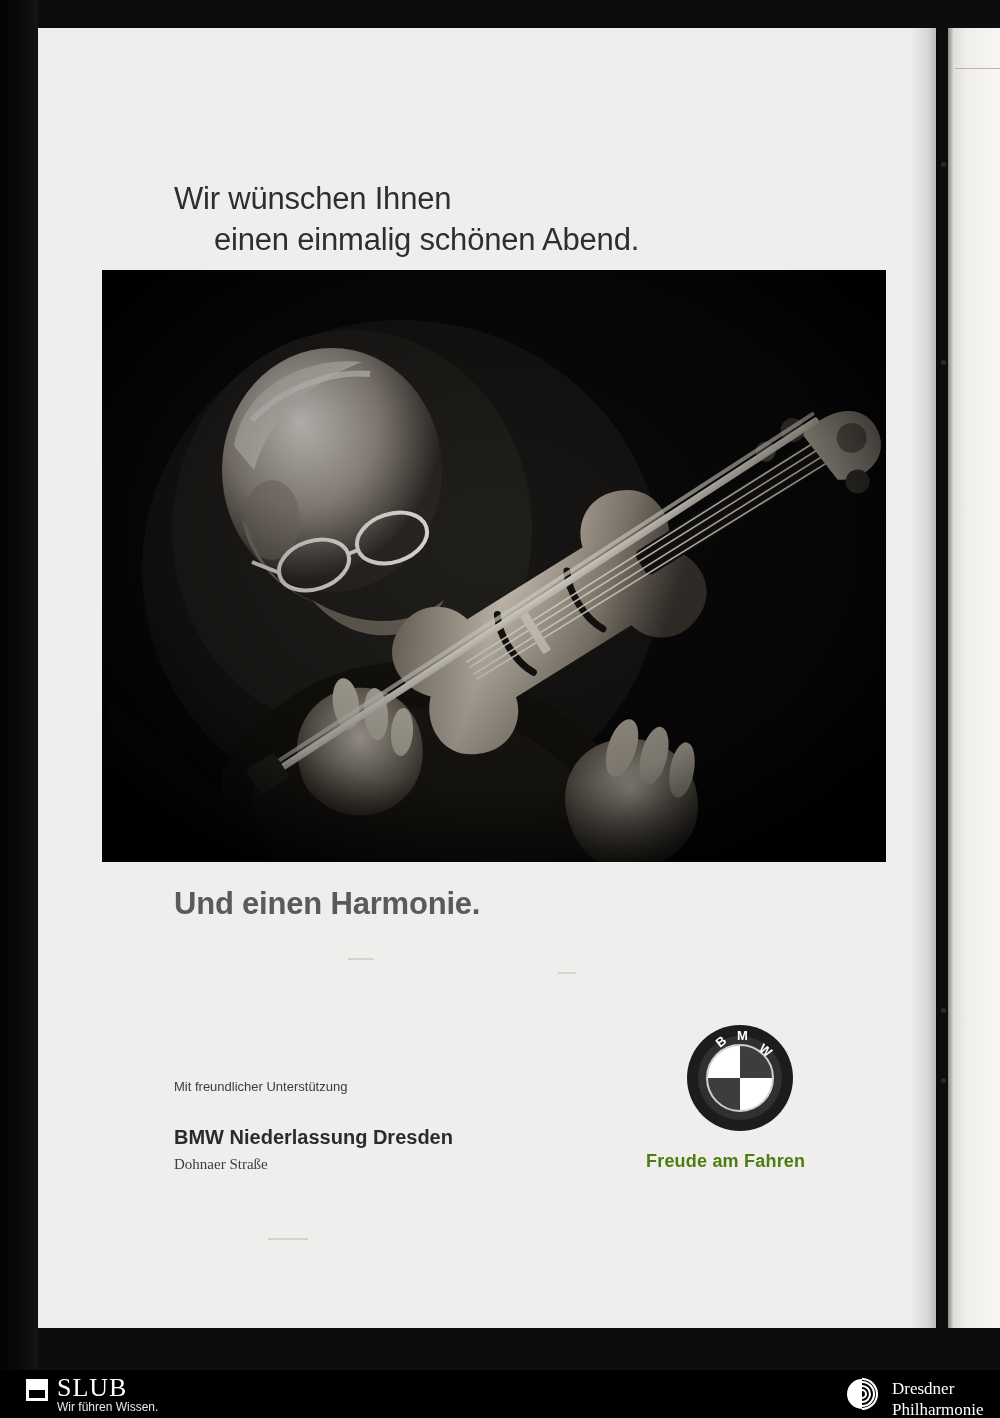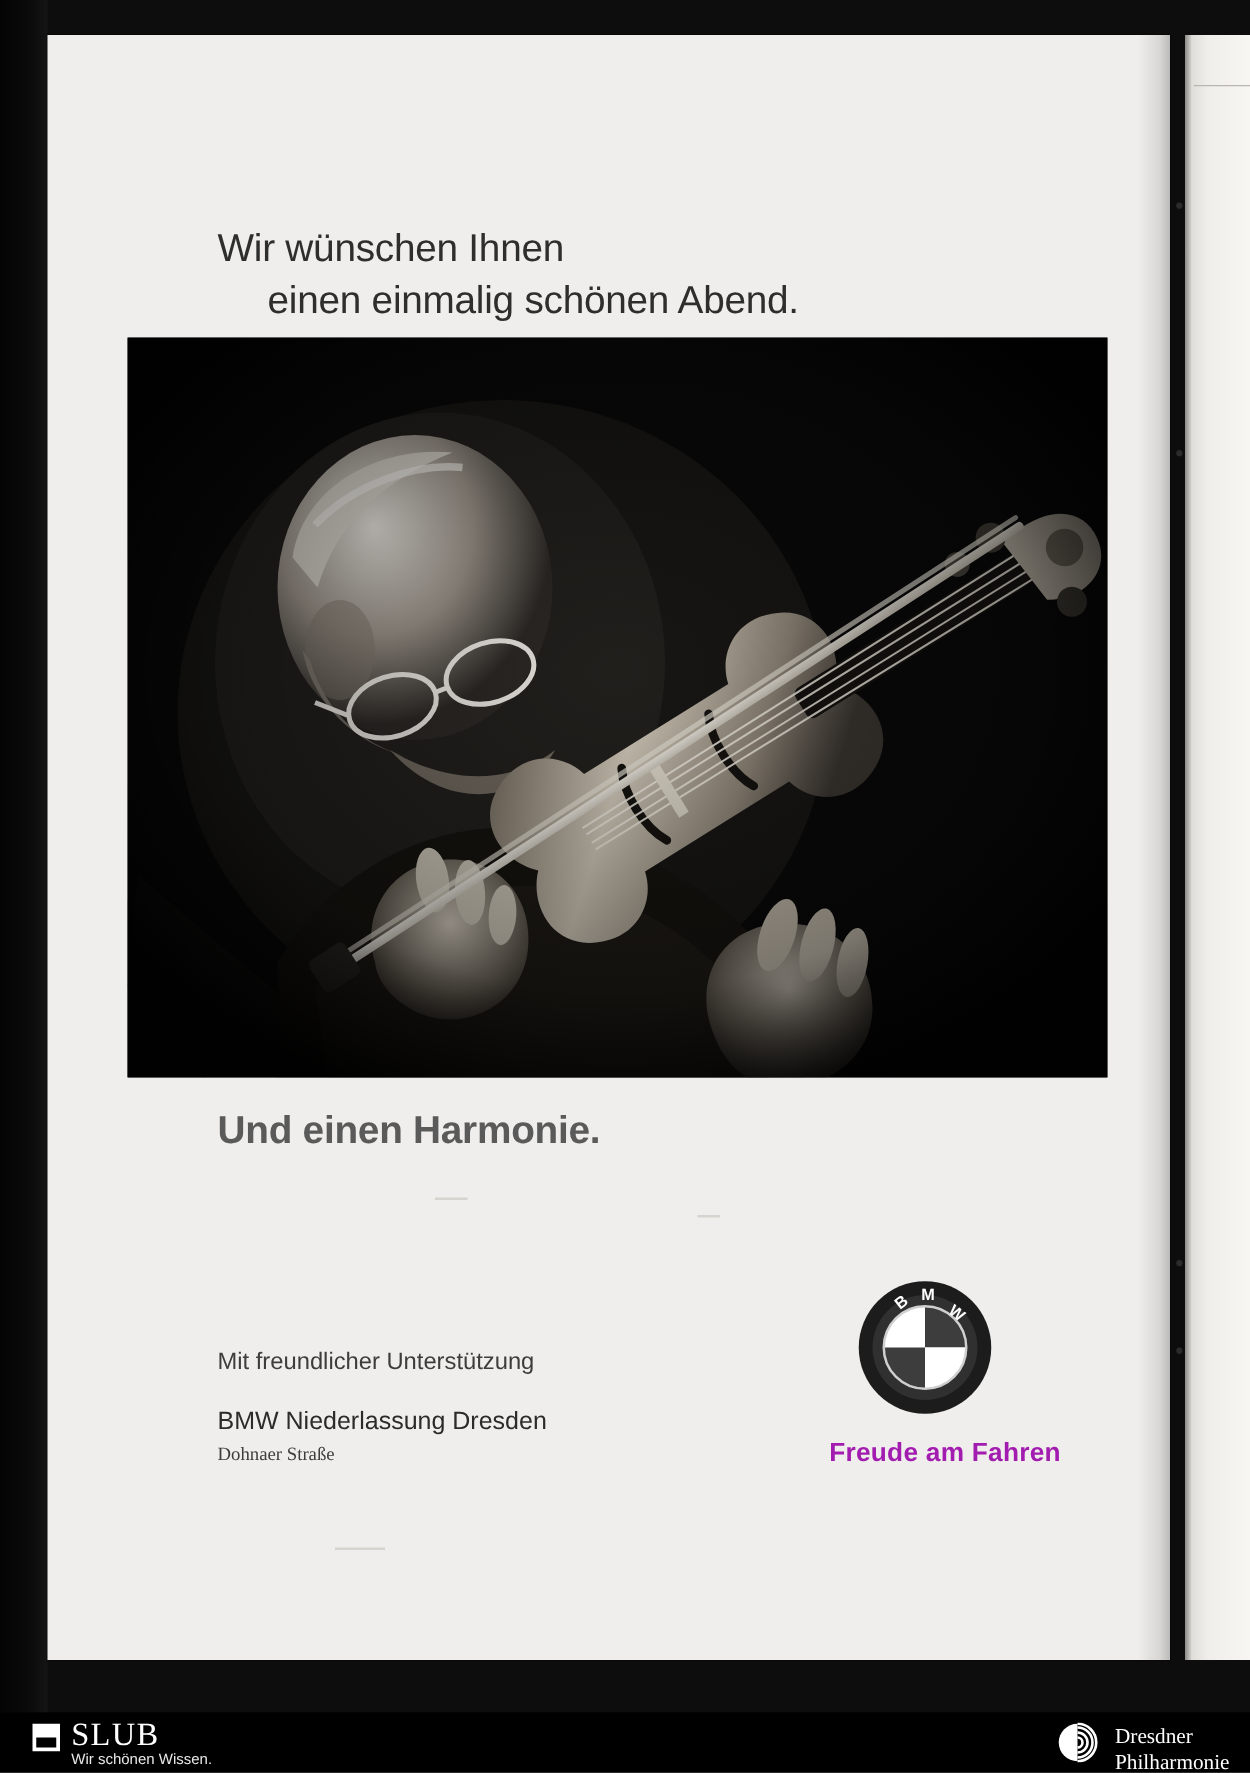--- a/index.html
+++ b/index.html
@@ -113,29 +113,29 @@
     font-size: 31px;
     font-weight: bold;
     color: #5a5a5a;
     letter-spacing: -0.2px;
   }
 
   .support-note {
     position: absolute;
     left: 136px;
     top: 1051px;
-    font-size: 19px;
+    font-size: 13px;
     color: #3d3d3d;
   }
   .sponsor-name {
     position: absolute;
     left: 136px;
     top: 1098px;
     font-size: 20px;
-    font-weight: normal;
+    font-weight: bold;
     color: #2b2b2b;
   }
   .sponsor-street {
     position: absolute;
     left: 136px;
     top: 1128px;
     font-size: 15px;
     color: #3d3d3d;
     font-family: Liberation Serif, serif;
   }
@@ -145,24 +145,23 @@
     left: 648px;
     top: 996px;
     width: 108px;
     height: 108px;
   }
   .slogan {
     position: absolute;
     left: 608px;
     top: 1123px;
     width: 220px;
-    text-align: center;
-    font-size: 21px;
+    font-size: 18px;
     font-weight: bold;
-    color: #a21caf;
+    color: #4d7c0f;
     letter-spacing: 0.2px;
   }
 
   
   .speck {
     position: absolute;
     background: #cfcdc8;
     opacity: 0.8;
   }
 
@@ -396,21 +395,21 @@
     <div class="speck" style="left:230px; top:1210px; width:40px; height:2px;"></div>
 
     <div class="page-inner-shade"></div>
   </div>
 
 </div>
 
 <div class="footer">
   <div class="slub-mark"></div>
   <div class="slub-name">SLUB</div>
-  <div class="slub-tag">Wir schönen Wissen.</div>
+  <div class="slub-tag">Wir führen Wissen.</div>
 
   <div class="dp-logo">
     <svg width="34" height="32" viewBox="0 0 34 32" xmlns="http://www.w3.org/2000/svg" aria-hidden="true">
       <path d="M16 1 A15 15 0 0 0 16 31 Z" fill="#ffffff"></path>
       <g stroke="#ffffff" stroke-width="2.1" fill="none">
         <path d="M16 1 A15 15 0 0 1 16 31"></path>
         <path d="M16 4 A12 12 0 0 1 16 28"></path>
         <path d="M16 8 A8 8 0 0 1 16 24"></path>
         <path d="M16 12 A4 4 0 0 1 16 20"></path>
       </g>

